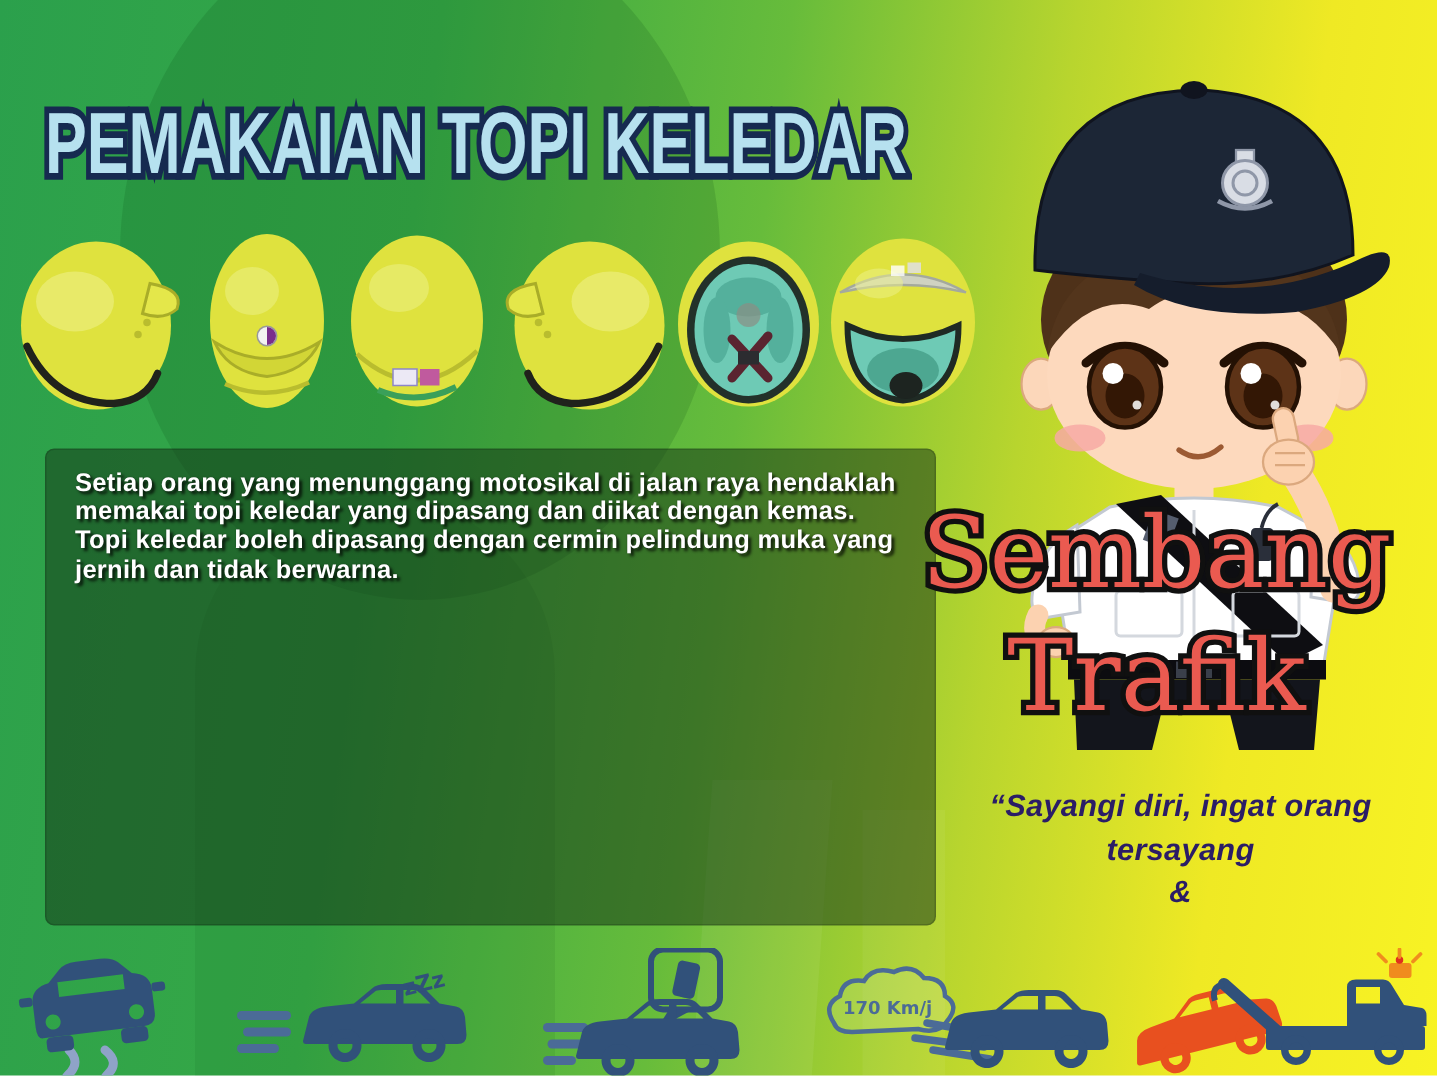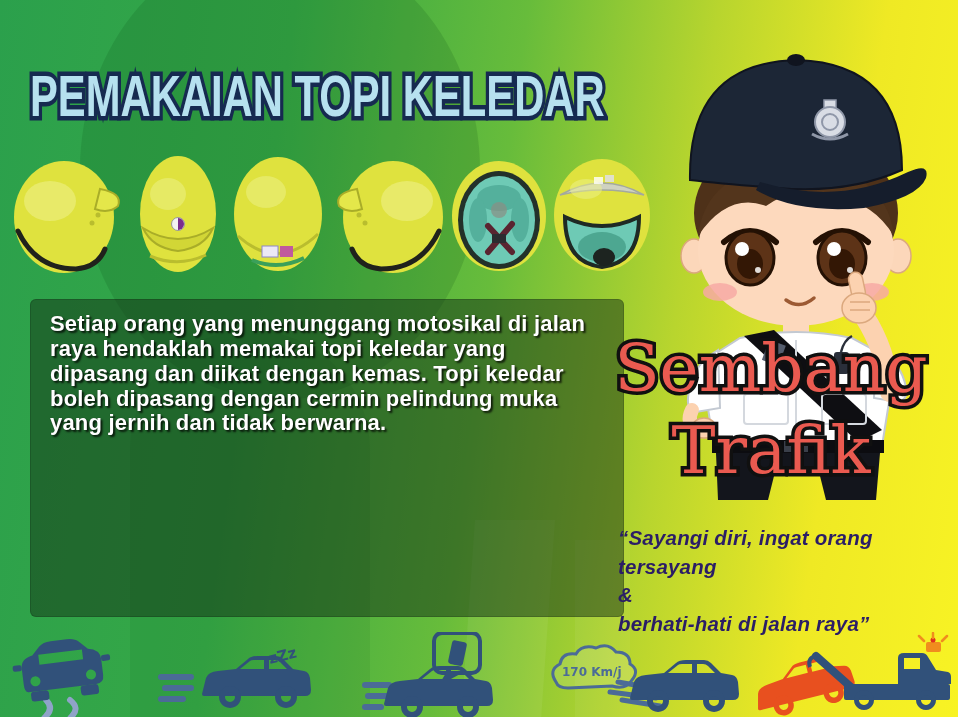--- a/index.html
+++ b/index.html
@@ -21,33 +21,33 @@
   .h1{left:10px;top:155px;width:115px;height:125px;}
   .h2{left:138px;top:152px;width:80px;height:128px;}
   .h3{left:232px;top:152px;width:92px;height:128px;}
   .h4{left:332px;top:155px;width:115px;height:125px;}
   .h5{left:450px;top:158px;width:98px;height:120px;}
   .h6{left:552px;top:155px;width:100px;height:125px;}
 
   .panel{position:absolute;left:30px;top:299px;width:594px;height:318px;background:rgba(17,48,20,0.50);
     border-radius:6px;padding:13px 20px;box-sizing:border-box;z-index:10;
     box-shadow:inset 0 0 0 1px rgba(0,0,0,0.15);}
-  .panel p{margin:0 0 13px 0;color:#fff;font-size:22px;font-weight:bold;line-height:1.13;letter-spacing:0.2px;
+  .panel p{margin:0 0 13px 0;color:#fff;font-size:17px;font-weight:bold;line-height:1.13;letter-spacing:0.2px;
     text-shadow:2px 2px 2px rgba(0,0,0,0.75),0 0 1px rgba(0,0,0,0.5);}
 
   .character{position:absolute;left:628px;top:18px;width:330px;height:482px;z-index:20;}
 
   .brand{position:absolute;left:585px;top:336px;width:372px;text-align:center;z-index:30;
     font-family:"DejaVu Serif",serif;font-weight:normal;}
   .brand-line{position:relative;height:76px;margin-bottom:6px;}
   .brand-layer{position:absolute;left:0;right:0;top:0;font-size:66px;line-height:1;}
   .brand-stroke{-webkit-text-stroke:7px #101010;color:#101010;}
   .brand-fill{color:#ea5a50;}
 
-  .quote{position:absolute;left:618px;top:524px;width:338px;text-align:left;color:#2b1d66;
+  .quote{position:absolute;left:618px;top:524px;width:338px;text-align:center;color:#2b1d66;
     font-size:20.5px;font-weight:bold;font-style:italic;line-height:1.4;letter-spacing:0.2px;z-index:30;}
 
   .bicon{position:absolute;z-index:15;}
   .i1{left:12px;top:638px;width:100px;height:84px;}
   .i2{left:158px;top:648px;width:155px;height:66px;}
   .i3{left:362px;top:632px;width:135px;height:88px;}
   .i4{left:548px;top:640px;width:192px;height:74px;}
   .i5{left:752px;top:632px;width:205px;height:86px;}
   svg text{font-family:"DejaVu Sans",sans-serif;}
 </style>
@@ -180,21 +180,20 @@
     </div>
     <div class="brand-line">
       <span class="brand-layer brand-stroke">Trafik</span>
       <span class="brand-layer brand-fill">Trafik</span>
     </div>
   </div>
 
   <div class="quote">
     <div>“Sayangi diri, ingat orang tersayang</div>
     <div>&amp;</div>
-    <div>berhati-hati di jalan raya”</div>
   </div>
 
   <svg class="bicon i1" viewBox="0 0 100 84">
     <path d="M34,62 q8,8 0,16 q-8,8 0,14 M58,62 q10,8 2,16 q-8,8 2,14" stroke="#8fa3c8" stroke-width="6" fill="none" stroke-linecap="round"></path>
     <g transform="rotate(-7 50 30)" fill="#31517a">
       <path fill-rule="evenodd" d="M14,50 Q10,50 10,42 L10,26 Q10,16 22,14 L30,6 Q34,2 42,2 L58,2 Q66,2 70,6 L78,14 Q90,16 90,26 L90,42 Q90,50 82,50 Z M28,14 L72,14 L72,24 L28,24 Z M22,35 a5,5 0 1 0 0.01,0 Z M78,35 a5,5 0 1 0 0.01,0 Z"></path>
       <rect x="1" y="22" width="9" height="6" rx="2"></rect>
       <rect x="90" y="22" width="9" height="6" rx="2"></rect>
       <rect x="16" y="50" width="18" height="10" rx="3"></rect>
       <rect x="66" y="50" width="18" height="10" rx="3"></rect>

